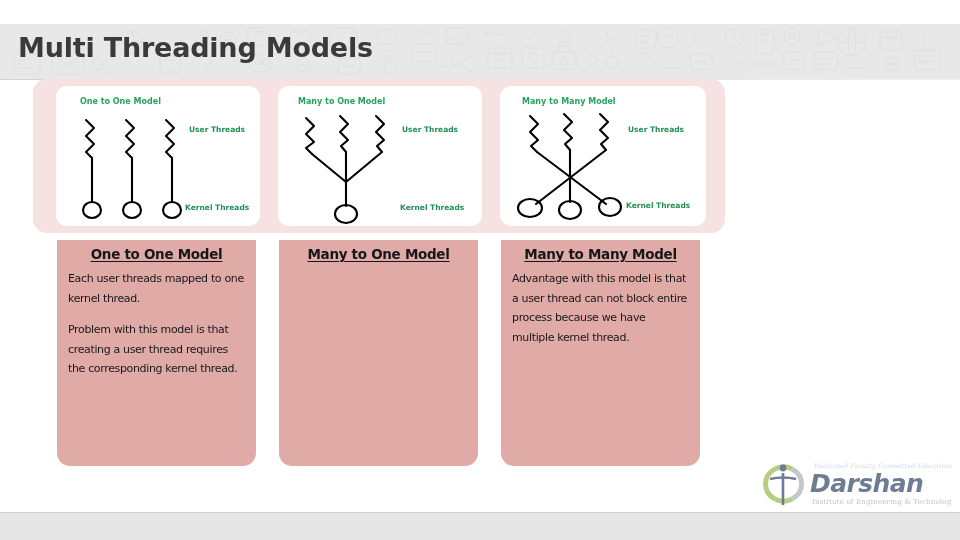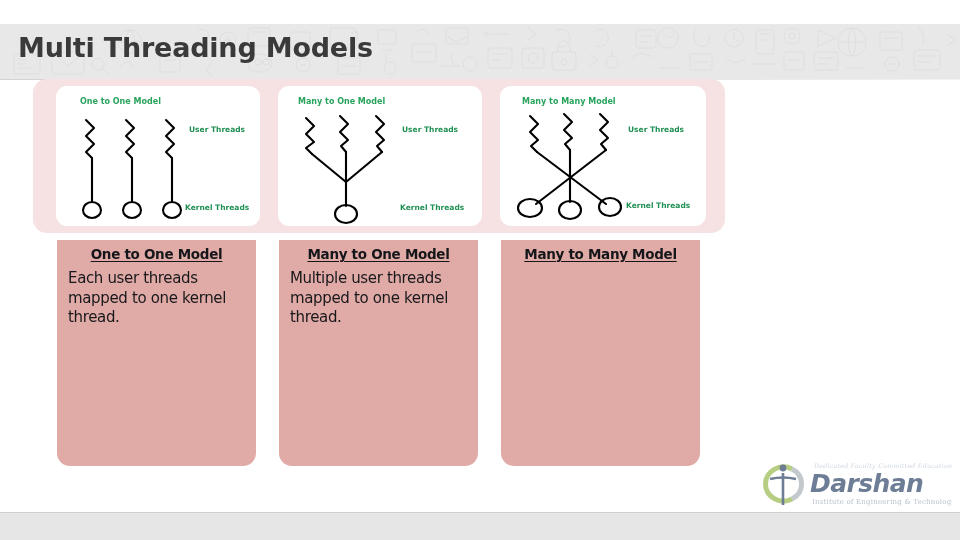--- a/index.html
+++ b/index.html
@@ -70,21 +70,21 @@
     font-family:"DejaVu Sans",sans-serif;
     font-size:13.5px;font-weight:bold;color:#15161a;
     text-decoration:underline;
     text-underline-offset:2px;
     margin:0 0 7px 0;
     white-space:nowrap;
     letter-spacing:-0.3px;
   }
   .panel-para{
     font-family:"DejaVu Sans",sans-serif;
-    font-size:15px;line-height:19.5px;color:#18181b;
+    font-size:11px;line-height:19.5px;color:#18181b;
     margin:0 0 12px 0;
     letter-spacing:-0.35px;
   }
   .panel-para:last-child{margin-bottom:0;}
 
   
   .logo-wrap{
     position:absolute;left:752px;top:459px;width:200px;height:50px;
   }
   .logo-wrap svg{display:block;}
@@ -260,29 +260,30 @@
     <ellipse class="dg-circ" cx="70" cy="124" rx="11" ry="9"></ellipse>
     <ellipse class="dg-circ" cx="110" cy="121" rx="11" ry="9"></ellipse>
     <text class="dg-label" x="128" y="46">User Threads</text>
     <text class="dg-label" x="126" y="122">Kernel Threads</text>
   </svg>
 </div>
 
 <div class="text-panel tp1">
   <div class="panel-heading">One to One Model</div>
   <p class="panel-para">Each user threads mapped to one kernel thread.</p>
+  <p class="panel-para">Problem with this model is that creating a user thread requires the corresponding kernel thread.</p>
 </div>
 
 <div class="text-panel tp2">
   <div class="panel-heading">Many to One Model</div>
-  <p class="panel-para">Multiple user threads mapped to one kernel thread.</p>
 </div>
 
 <div class="text-panel tp3">
   <div class="panel-heading">Many to Many Model</div>
+  <p class="panel-para">Advantage with this model is that a user thread can not block entire process because we have multiple kernel thread.</p>
 </div>
 
 <div class="logo-wrap">
   <svg width="200" height="50" viewBox="0 0 200 50">
 
     <g>
       <path d="M40 10 A18 17 0 1 0 40 40" stroke="#a9c46c" stroke-width="5" fill="none" opacity="0.85"></path>
       <path d="M40 10 A18 17 0 0 1 40 40" stroke="#b9bec4" stroke-width="5" fill="none" opacity="0.85"></path>
     </g>
 

